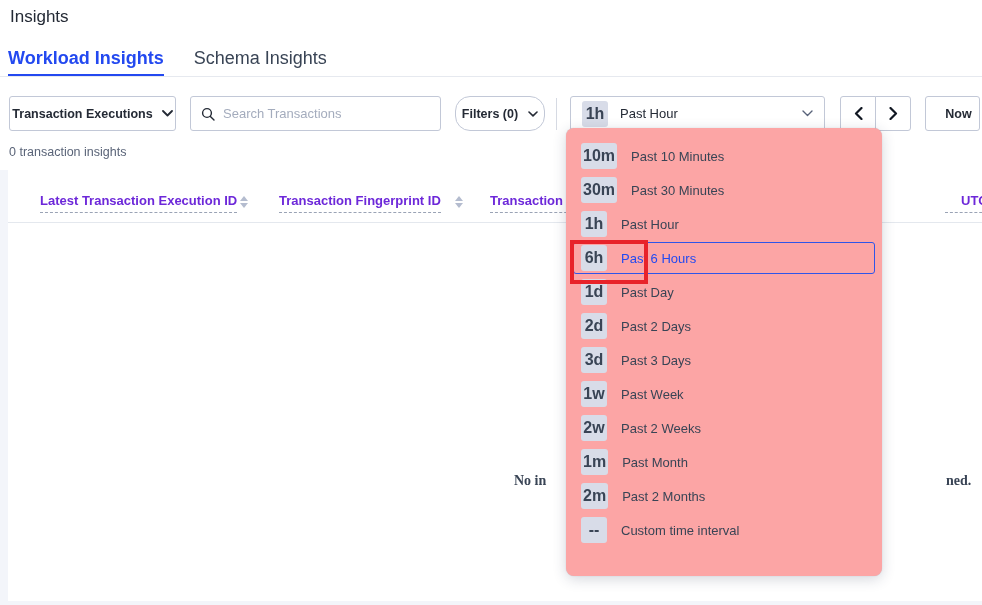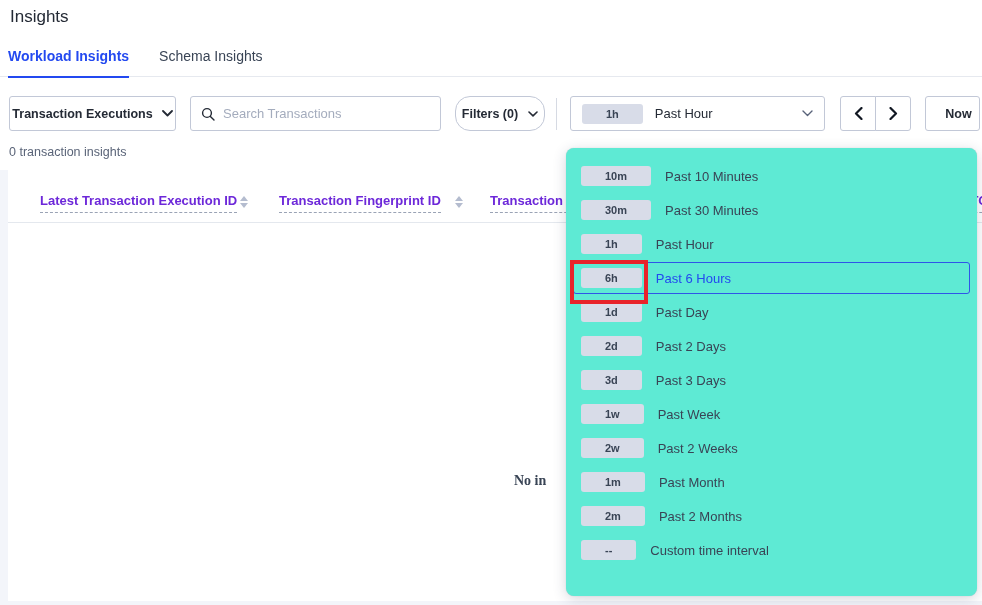--- a/index.html
+++ b/index.html
@@ -10,42 +10,42 @@
 
   .strip { position: absolute; background: #f3f5fa; }
   .strip-left { left: 0; top: 170px; width: 8px; bottom: 0; }
   .strip-bottom { left: 0; right: 0; bottom: 0; height: 4px; }
 
   .page-title { position: absolute; left: 10px; top: 7px; font-size: 17px; font-weight: 400; color: #242a35; }
 
   
   .tabs { position: absolute; left: 8px; top: 48px; display: flex; }
   .tabs-border { position: absolute; left: 0; right: 0; top: 76px; height: 1px; background: #e6e9ef; }
-  .tab { font-size: 14px; color: #394455; padding-bottom: 12px; margin-right: 30px; cursor: pointer; }
+  .tab { font-size: 18px; color: #394455; padding-bottom: 5px; margin-right: 30px; cursor: pointer; }
   .tab.active { color: #2349f0; font-weight: 700; border-bottom: 2px solid #2349f0; }
 
   
   .btn { position: absolute; top: 96px; height: 35px; border: 1px solid #c2c8d7; border-radius: 3px;
          background: #fff; display: flex; align-items: center; justify-content: center;
          font-size: 12.5px; font-weight: 700; color: #242a35; cursor: pointer; }
   .btn-type { left: 9px; width: 167px; gap: 9px; }
   .search-box { position: absolute; top: 96px; left: 190px; width: 251px; height: 35px;
                 border: 1px solid #c2c8d7; border-radius: 3px; background: #fff;
                 display: flex; align-items: center; padding: 0 10px; gap: 8px; }
   .search-box input { border: none; outline: none; flex: 1; font-size: 13px; color: #394455;
                       font-family: "Liberation Sans", sans-serif; }
   .search-box input::placeholder { color: #a4acbd; }
   .btn-filters { left: 455px; width: 90px; gap: 10px; border-radius: 15px; }
   .v-divider { position: absolute; left: 556px; top: 98px; width: 1px; height: 32px; background: #d6dae3; }
 
   .time-trigger { position: absolute; left: 570px; top: 96px; width: 255px; height: 35px;
                   border: 1px solid #c2c8d7; border-radius: 3px; background: #fff;
                   display: flex; align-items: center; padding: 0 11px; cursor: pointer; }
-  .badge { display: inline-block; background: #d8dce8; color: #394455; font-size: 11px; font-weight: 700;
-           border-radius: 3px; padding: 4px 24px; min-width: 26px; text-align: center; }
+  .badge { display: inline-block; background: #d8dce8; color: #394455; font-size: 16px; font-weight: 700;
+           border-radius: 3px; padding: 4px 2px; min-width: 26px; text-align: center; }
   .time-trigger .t-label { margin-left: 12px; font-size: 13px; color: #242a35; flex: 1; text-align: left; }
 
   .btn-arrow { width: 36px; font-size: 14px; }
   .btn-prev { left: 840px; border-radius: 3px 0 0 3px; }
   .btn-next { left: 875px; border-radius: 0 3px 3px 0; }
   .btn-now { left: 925px; width: 55px; padding-left: 12px; }
 
   .status-line { position: absolute; left: 9px; top: 145px; font-size: 12.5px; color: #5a6478; }
 
   
@@ -58,22 +58,22 @@
   .sort-1 { left: 232px; } .sort-2 { left: 447px; }
   .sort i { display:block; width: 0; height: 0; border-left: 4px solid transparent; border-right: 4px solid transparent; }
   .sort .up { border-bottom: 5px solid #b4bccf; }
   .sort .down { border-top: 5px solid #b4bccf; }
 
   .empty-frag { position: absolute; font-size: 14px; font-weight: 700; color: #394455; white-space: nowrap; font-family: Liberation Serif, serif; }
   .empty-left { left: 506px; top: 303px; }
   .empty-right { left: 938px; top: 303px; }
 
   
-  .dropdown { position: absolute; left: 566px; top: 148px; width: 411px; height: 448px;
-              background: #5eead4; border-radius: 8px; padding-top: 10px;
+  .dropdown { position: absolute; left: 566px; top: 128px; width: 316px; height: 448px;
+              background: #fca5a5; border-radius: 8px; padding-top: 10px;
               box-shadow: 0 3px 14px rgba(40,50,80,0.20), 0 0 1px rgba(40,50,80,0.25); z-index: 5; }
   .dd-item { height: 32px; margin: 2px 7px; padding: 0 7px; display: flex; align-items: center;
              border: 1px solid transparent; border-radius: 3px; cursor: pointer; }
   .dd-item .dd-label { margin-left: 14px; font-size: 13px; color: #394455; }
   .dd-item.selected { border-color: #2f55e8; }
   .dd-item.selected .dd-label { color: #2349f0; }
 
   .annotation-box { position: absolute; left: 4px; top: 112px; width: 78px; height: 44px;
                     border: 4px solid #e8232a; z-index: 6; pointer-events: none; }
 

